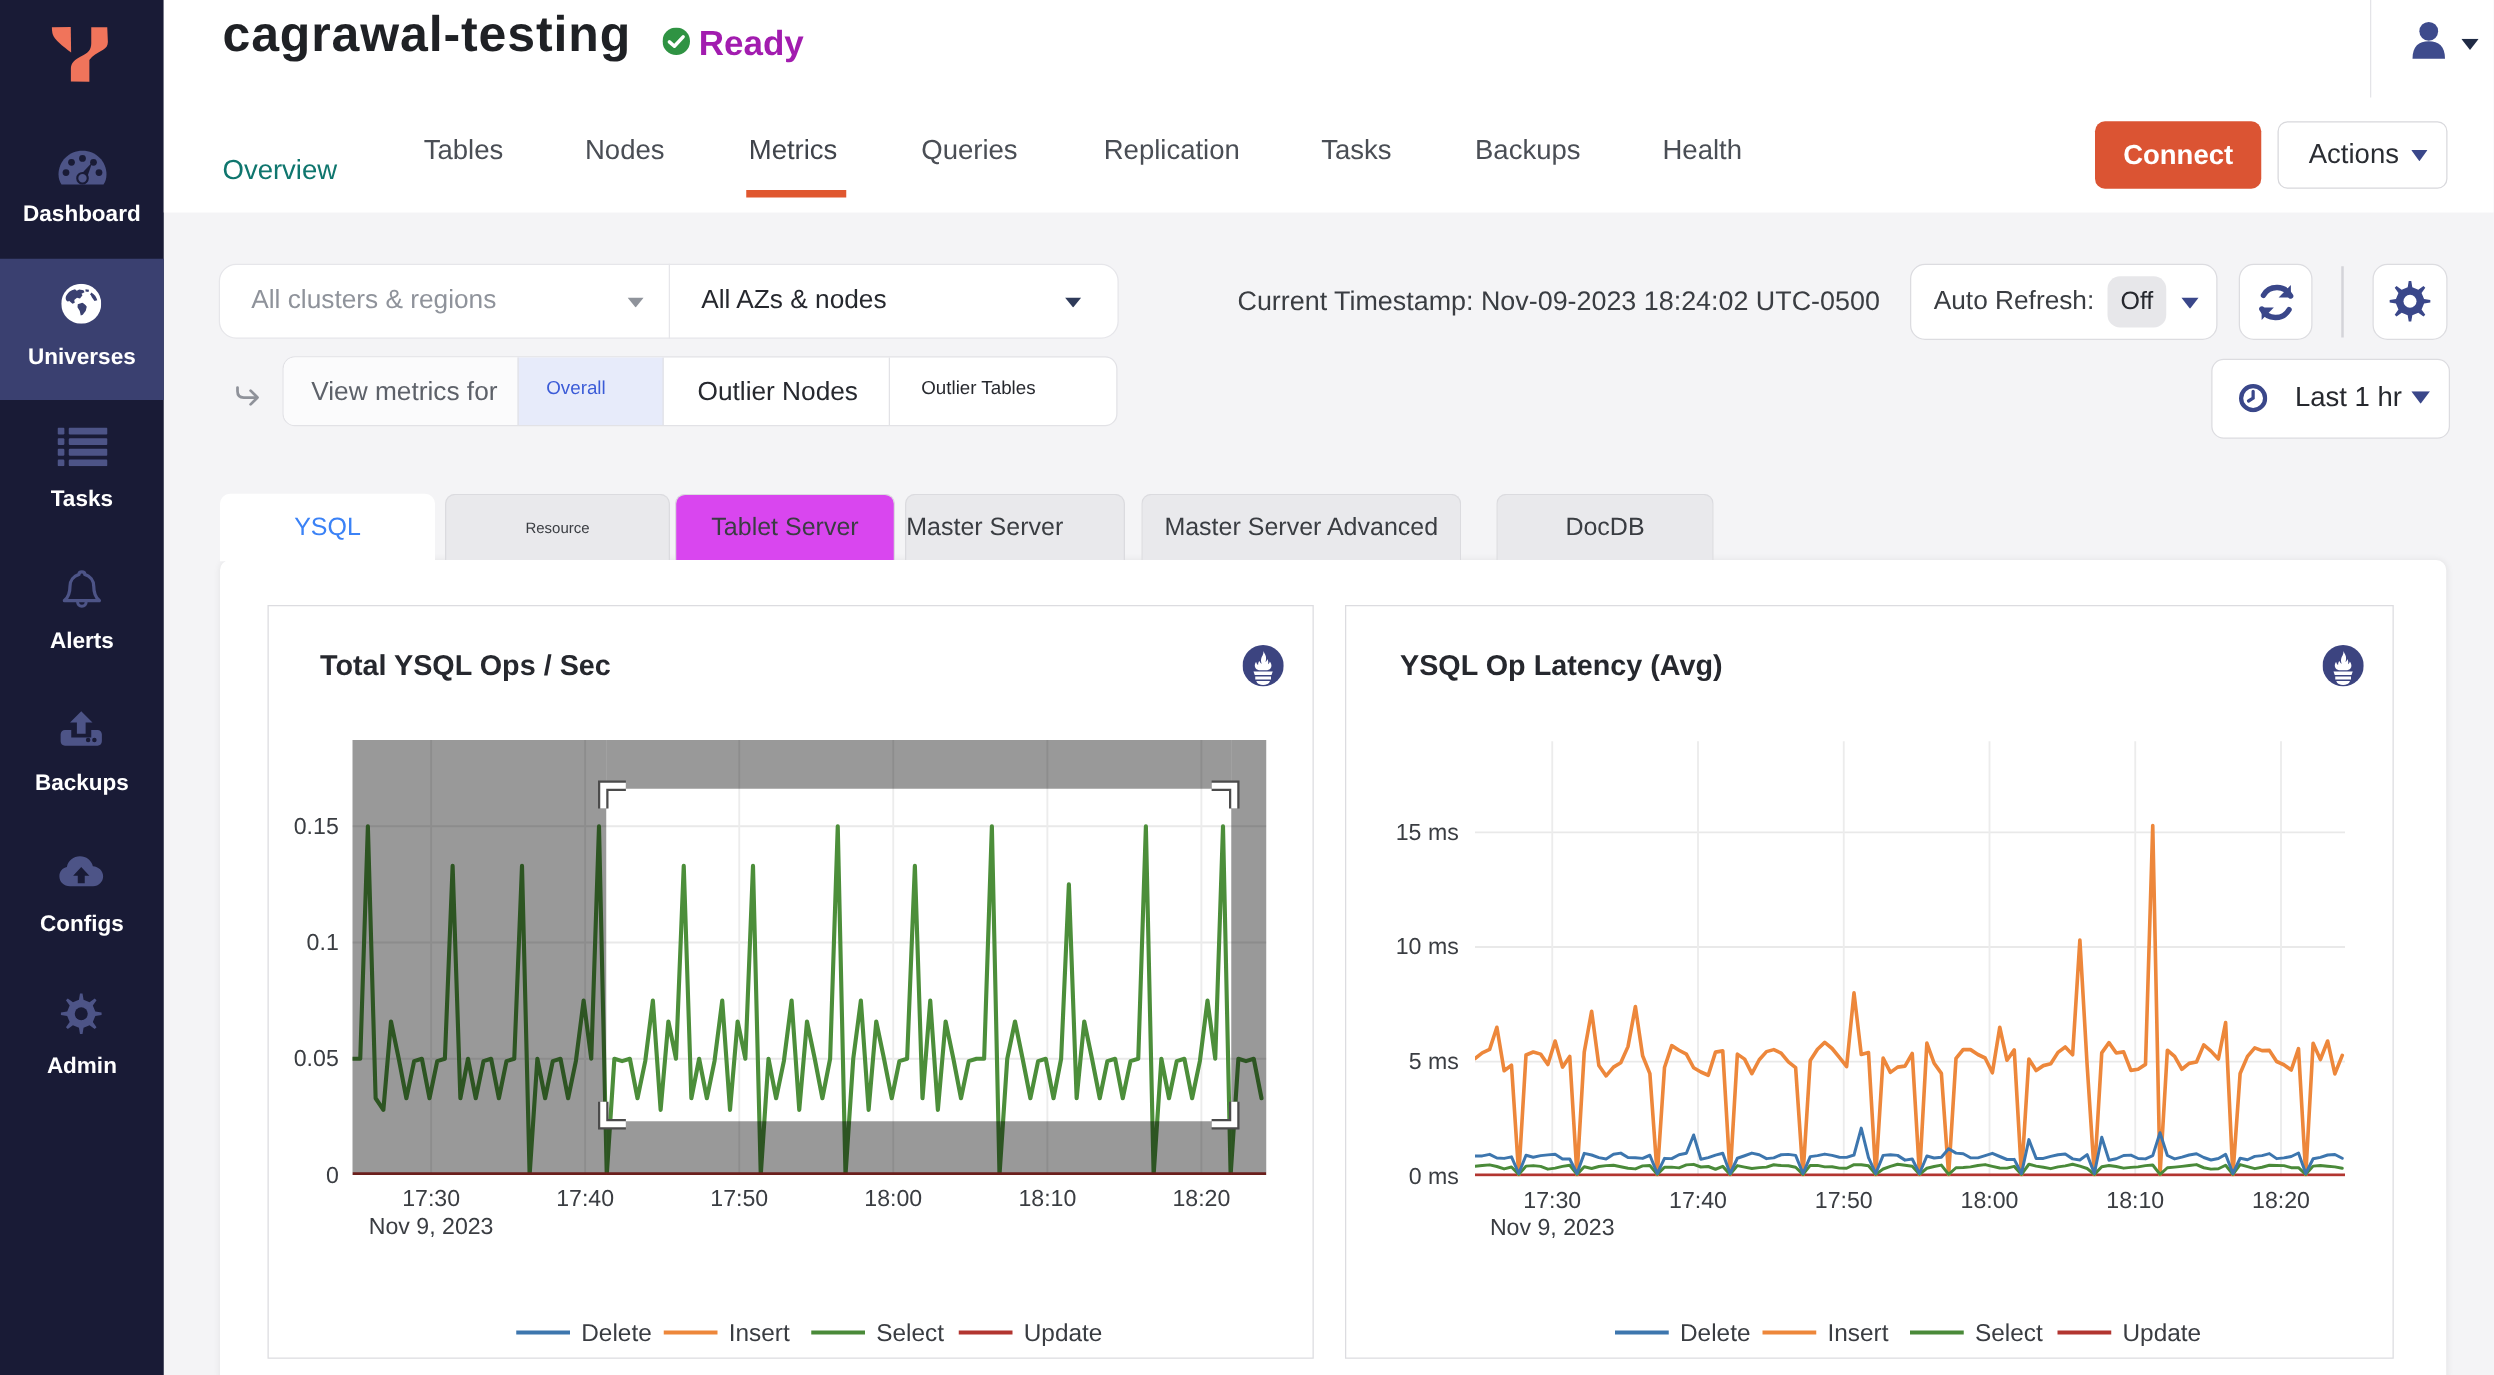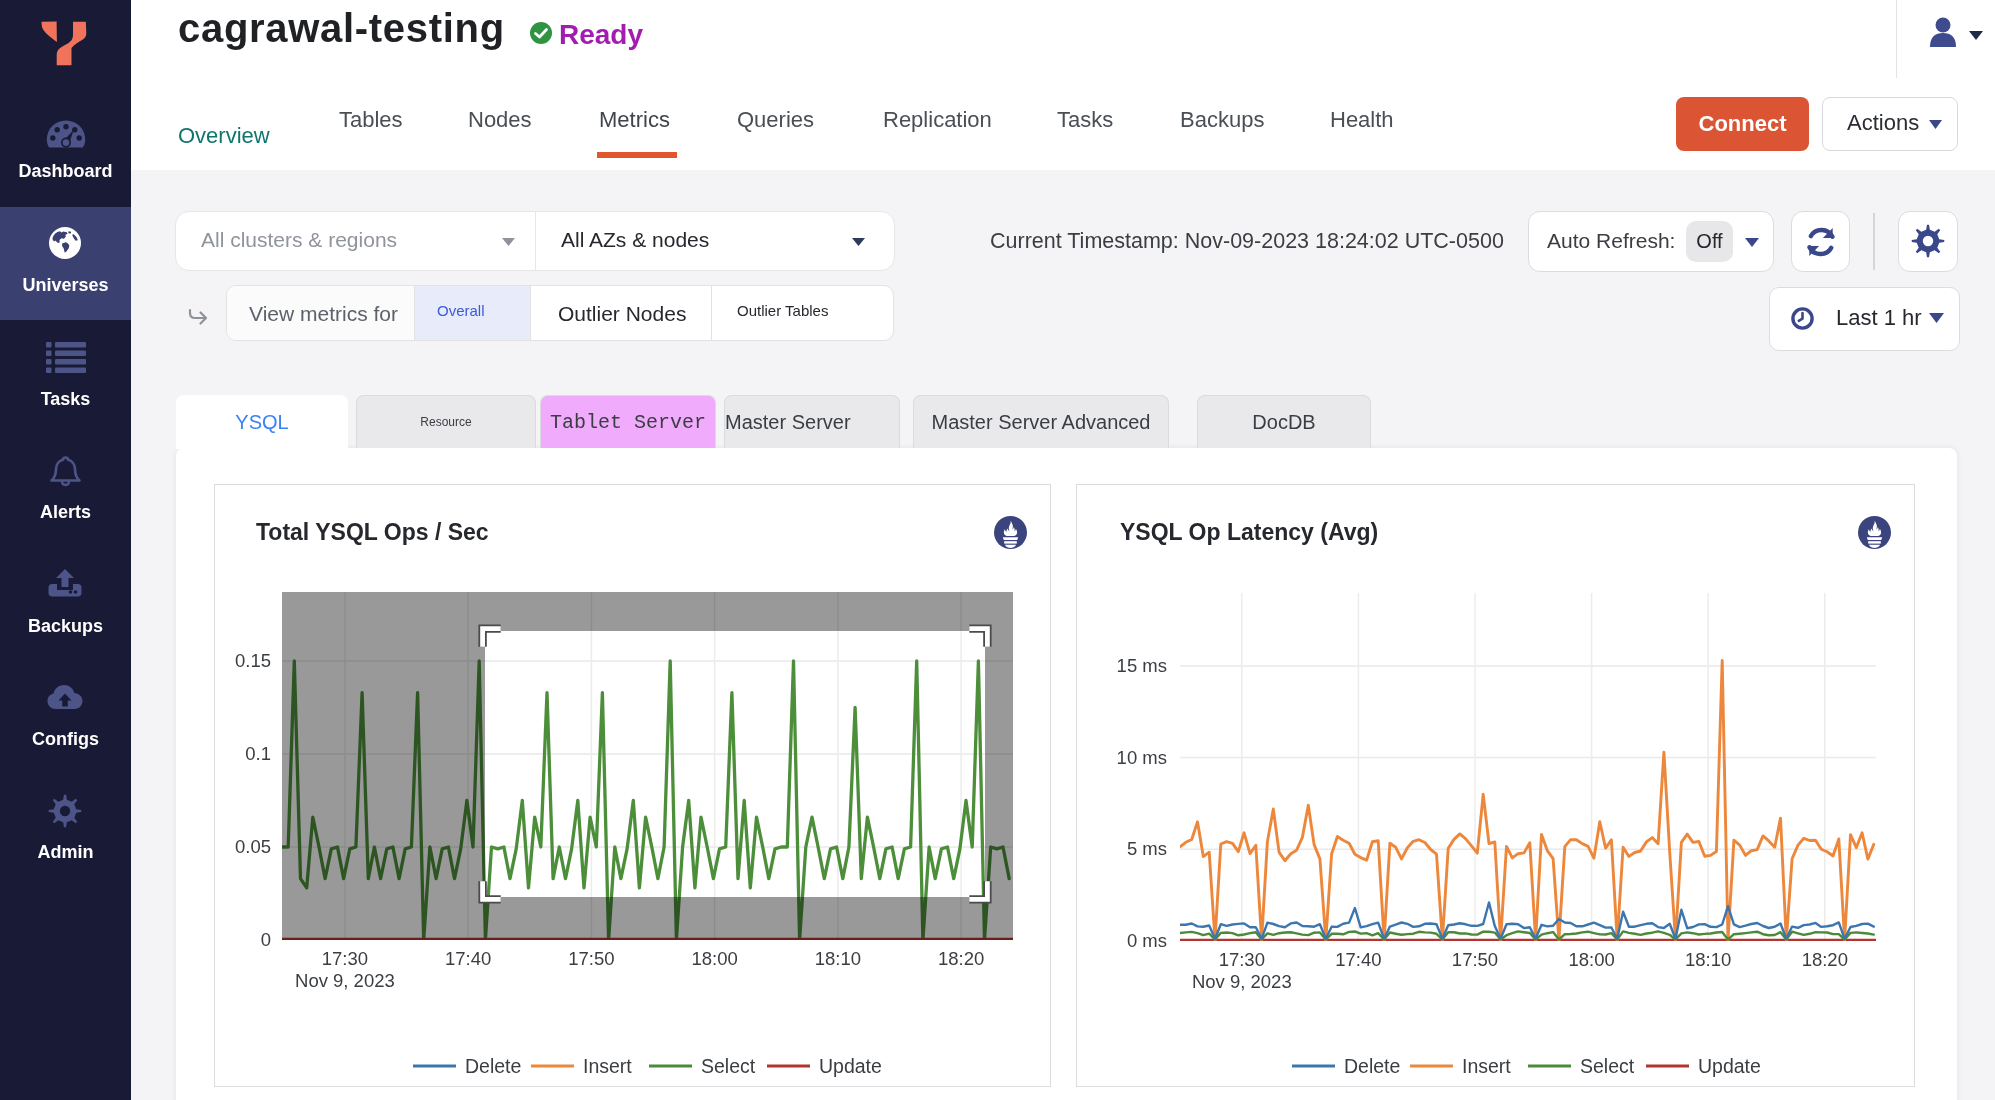--- a/index.html
+++ b/index.html
@@ -144,21 +144,21 @@
 <svg width="23" height="23" viewBox="0 0 23 23" style="position:absolute;left:1791px;top:307px;">
     <circle cx="11.5" cy="11.5" r="9.6" fill="none" stroke="#3a478a" stroke-width="3.4"></circle>
     <path d="M11.5 6 V11.5 L7.8 13.8" fill="none" stroke="#3a478a" stroke-width="2.6" stroke-linecap="round"></path>
   </svg>
 <div style="position:absolute;left:1836px;top:305px;font-size:22px;color:#26282e;">Last 1 hr</div>
 <svg width="15" height="10" viewBox="0 0 15 10" style="position:absolute;left:1929px;top:313px;">
     <path d="M0 0 H15 L7.5 10 Z" fill="#3a478a"></path>
   </svg>
 <div style="position:absolute;left:176px;top:448px;width:1781px;height:660px;background:#fff;border-radius:8px;box-shadow:0 0 6px rgba(0,0,0,0.08);"></div>
 <div style="position:absolute;left:356px;top:395px;width:180px;height:53px;background:#e9e9ec;border:1px solid #dbdbdf;border-bottom:none;border-radius:8px 8px 0 0;box-sizing:border-box;font-size:12px;color:#3a3d42;text-align:center;line-height:53px;">Resource</div>
-<div style="position:absolute;left:540px;top:395px;width:176px;height:53px;background:#f0abfc;border:1px solid #dbdbdf;border-bottom:none;border-radius:8px 8px 0 0;box-sizing:border-box;font-size:20px;color:#3a3d42;text-align:center;line-height:53px;font-family:Liberation Mono, monospace;">Tablet Server</div>
+<div style="position:absolute;left:540px;top:395px;width:176px;height:53px;background:#d946ef;border:1px solid #dbdbdf;border-bottom:none;border-radius:8px 8px 0 0;box-sizing:border-box;font-size:20px;color:#3a3d42;text-align:center;line-height:53px;">Tablet Server</div>
 <div style="position:absolute;left:724px;top:395px;width:176px;height:53px;background:#e9e9ec;border:1px solid #dbdbdf;border-bottom:none;border-radius:8px 8px 0 0;box-sizing:border-box;font-size:20px;color:#3a3d42;text-align:left;line-height:53px;">Master Server</div>
 <div style="position:absolute;left:913px;top:395px;width:256px;height:53px;background:#e9e9ec;border:1px solid #dbdbdf;border-bottom:none;border-radius:8px 8px 0 0;box-sizing:border-box;font-size:20px;color:#3a3d42;text-align:center;line-height:53px;">Master Server Advanced</div>
 <div style="position:absolute;left:1197px;top:395px;width:174px;height:53px;background:#e9e9ec;border:1px solid #dbdbdf;border-bottom:none;border-radius:8px 8px 0 0;box-sizing:border-box;font-size:20px;color:#3a3d42;text-align:center;line-height:53px;">DocDB</div>
 <div style="position:absolute;left:176px;top:395px;width:172px;height:54px;background:#fff;border-radius:8px 8px 0 0;font-size:20px;color:#3b82f6;text-align:center;line-height:54px;">YSQL</div>
 <div style="position:absolute;left:214px;top:484px;width:837px;height:603px;background:#fff;border:1px solid #dcdce0;box-sizing:border-box;"></div>
 <div style="position:absolute;left:1076px;top:484px;width:839px;height:603px;background:#fff;border:1px solid #dcdce0;box-sizing:border-box;"></div>
 <div style="position:absolute;left:256px;top:519px;font-size:23px;font-weight:600;color:#26282e;">Total YSQL Ops / Sec</div>
 <div style="position:absolute;left:1120px;top:519px;font-size:23px;font-weight:600;color:#26282e;">YSQL Op Latency (Avg)</div>
 <svg width="33" height="34" viewBox="0 0 33 34" style="position:absolute;left:994px;top:516px;">
     <circle cx="16.5" cy="16.5" r="16.5" fill="#3c4480"></circle>

